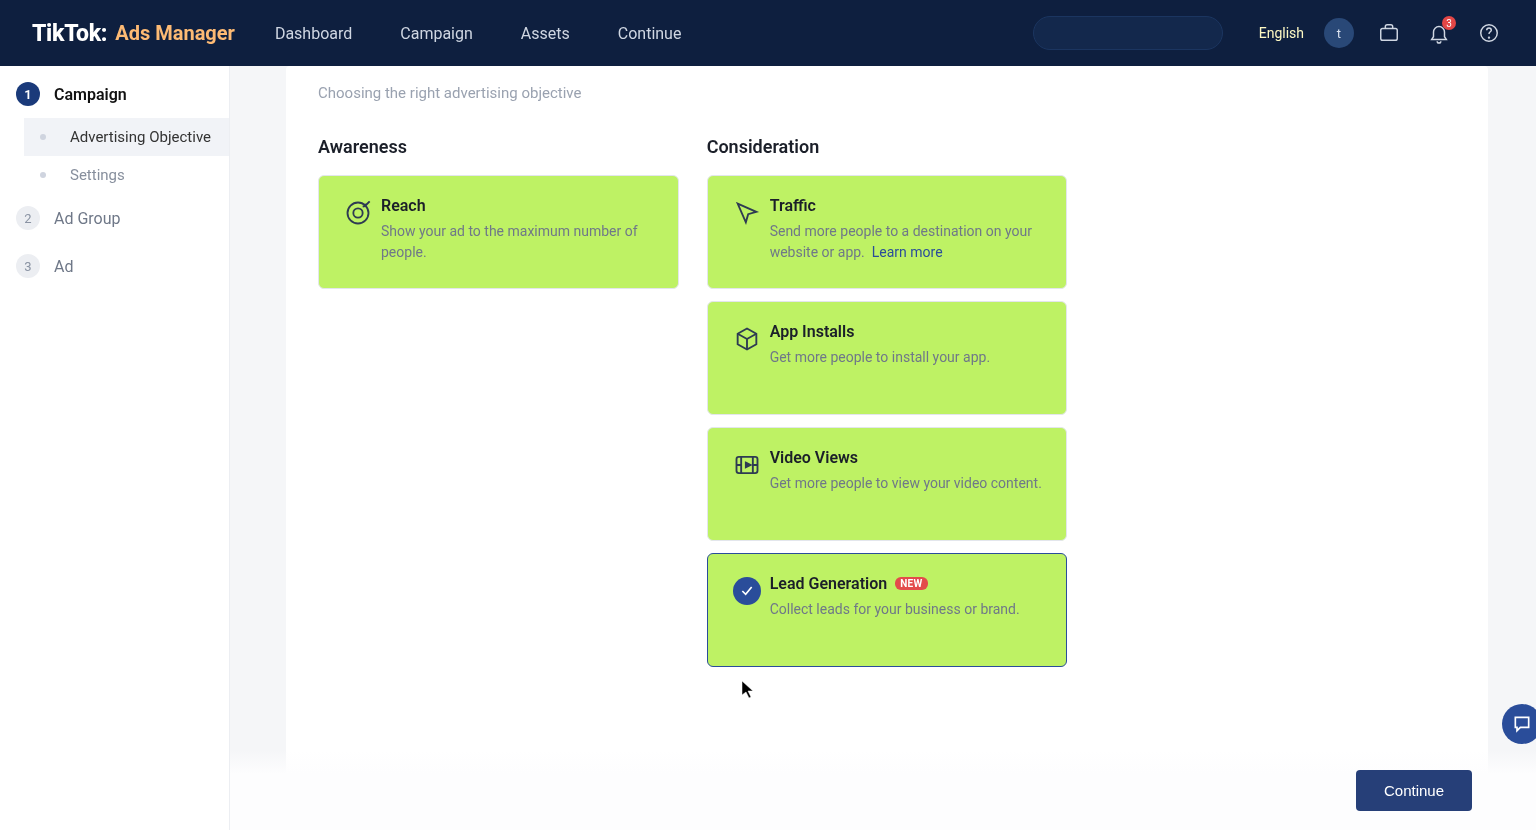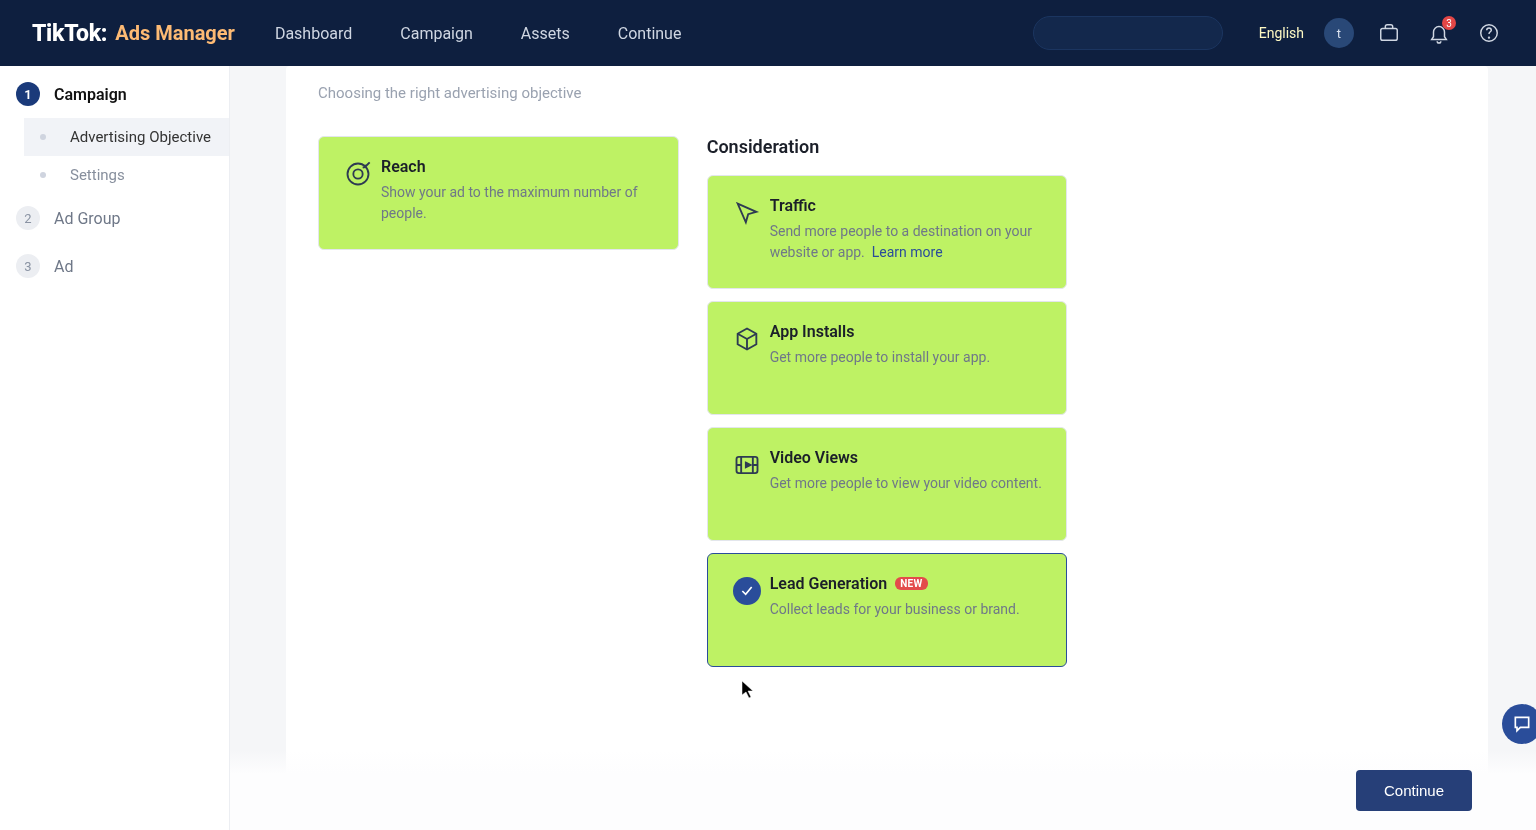--- a/index.html
+++ b/index.html
@@ -282,20 +282,21 @@
       <span>Ad</span>
     </div>
   </div>
 
   <div class="main-wrap">
     <div class="main">
       <div class="page-subtitle">Choosing the right advertising objective</div>
       <div class="cols">
 
         <div class="col">
+          <h2>Awareness</h2>
           <div class="card">
             <div class="card-icon">
               <svg viewBox="0 0 24 24">
                   <circle cx="12" cy="12" r="9"></circle>
                   <circle cx="12" cy="12" r="4"></circle>
                   <path d="M18 6l4-4M18 6l-2 .5M18 6l.5-2"></path>
                 </svg>
             </div>
             <div class="card-body">
               <div class="card-title">Reach</div>

